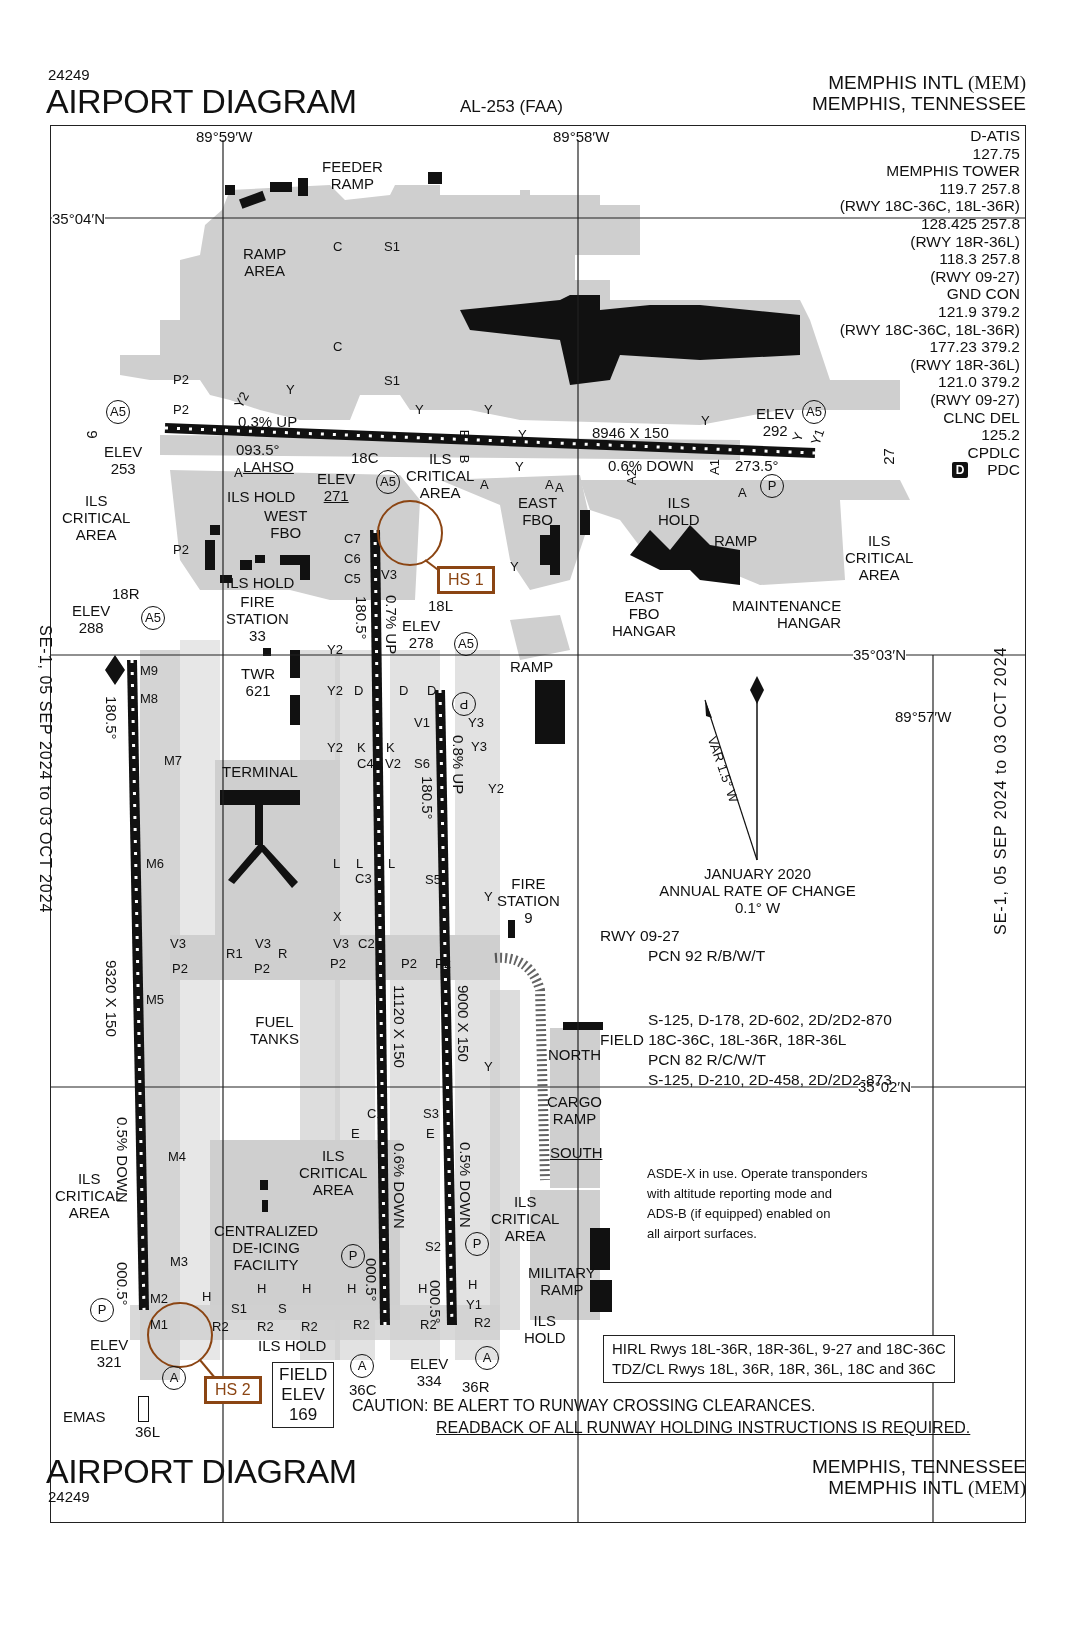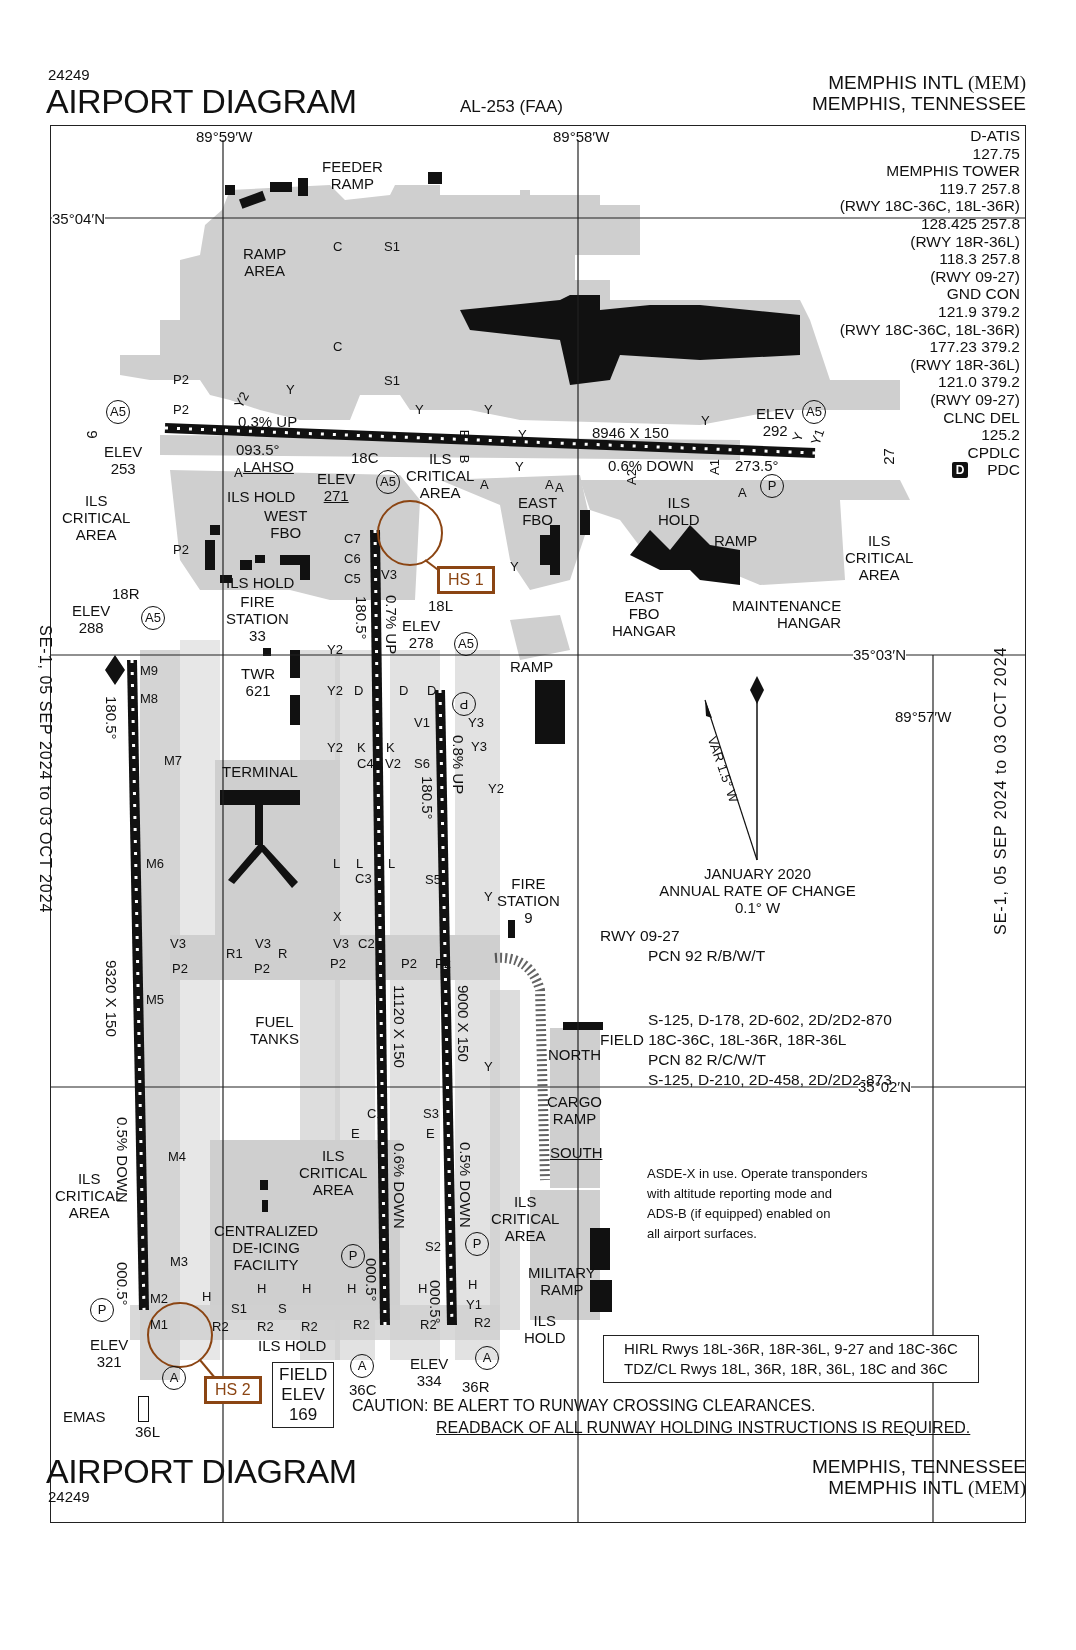--- a/index.html
+++ b/index.html
@@ -9,21 +9,21 @@
   .hdr-title{font-size:34px;letter-spacing:-0.5px;line-height:34px;}
   .hdr-right{font-size:19px;text-align:right;line-height:21px;}
   .serif{font-family:"Liberation Serif","DejaVu Serif",serif;}
   .frame{left:50px;top:125px;width:976px;height:1398px;border:1.5px solid #222;box-sizing:border-box;}
   .side-date{font-size:16px;letter-spacing:1px;white-space:nowrap;transform-origin:left top;}
   .lbl{font-size:15px;line-height:17px;text-align:center;white-space:nowrap;}
   .lbl-sm{font-size:13px;line-height:14px;white-space:nowrap;}
   .freq{right:56px;top:127px;font-size:15.5px;line-height:17.6px;text-align:right;}
   .notes{font-size:15.5px;line-height:20px;white-space:nowrap;}
   .notice{font-size:13px;line-height:20px;}
-  .box-lights{border:1.5px solid #222;padding:3px 20px;font-size:15px;line-height:20px;white-space:nowrap;background:#fff;}
+  .box-lights{border:1.5px solid #222;padding:3px 8px;font-size:15px;line-height:20px;white-space:nowrap;background:#fff;}
   .hs-box{border:3px solid #8B4513;color:#8B4513;font-size:16px;padding:2px 8px;background:#fff;}
   .field-elev{border:1.5px solid #222;font-size:17px;line-height:20px;text-align:center;padding:2px 6px;background:#fff;}
   .caution{font-size:16px;white-space:nowrap;}
   .underline{text-decoration:underline;}
   .dbox{background:#111;color:#fff;font-weight:bold;font-size:12px;width:16px;height:16px;text-align:center;line-height:16px;border-radius:2px;}
 </style>
 </head>
 <body>
 
 <div class="abs hdr-num" style="left:48px;top:66px;">24249</div>

